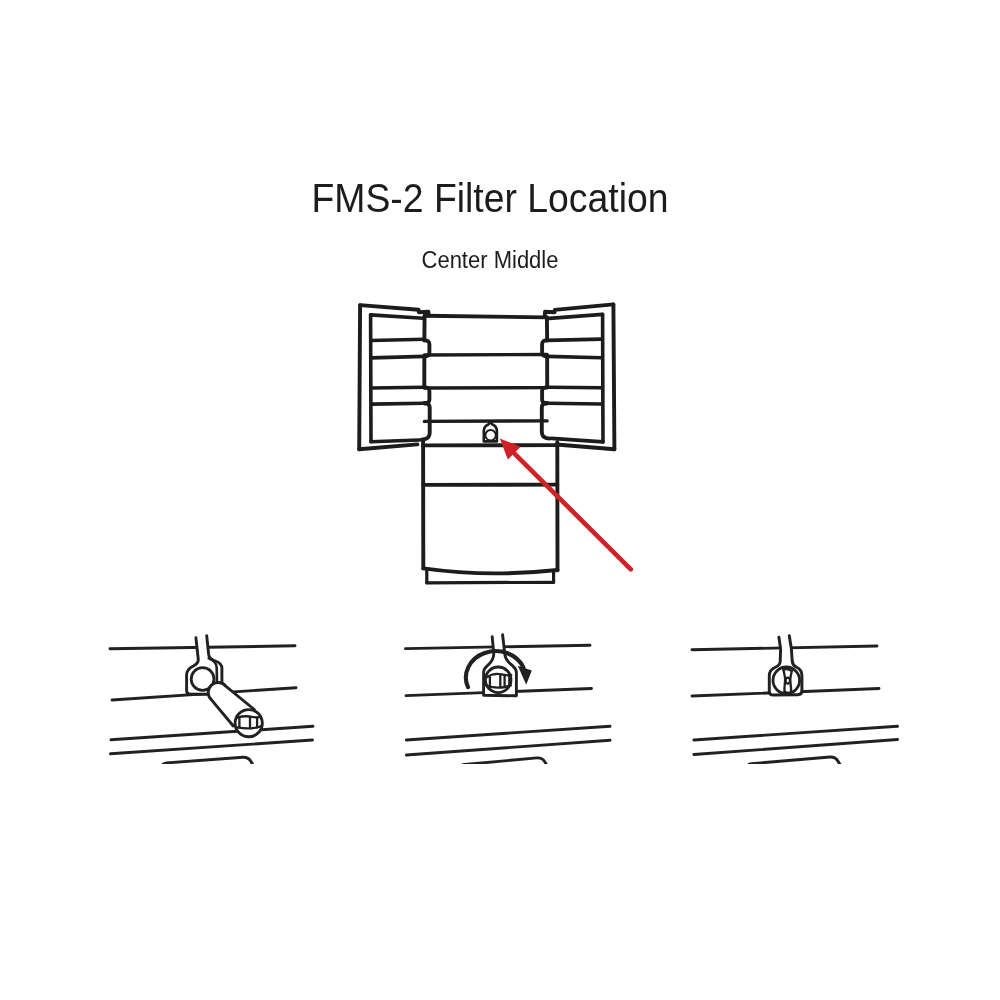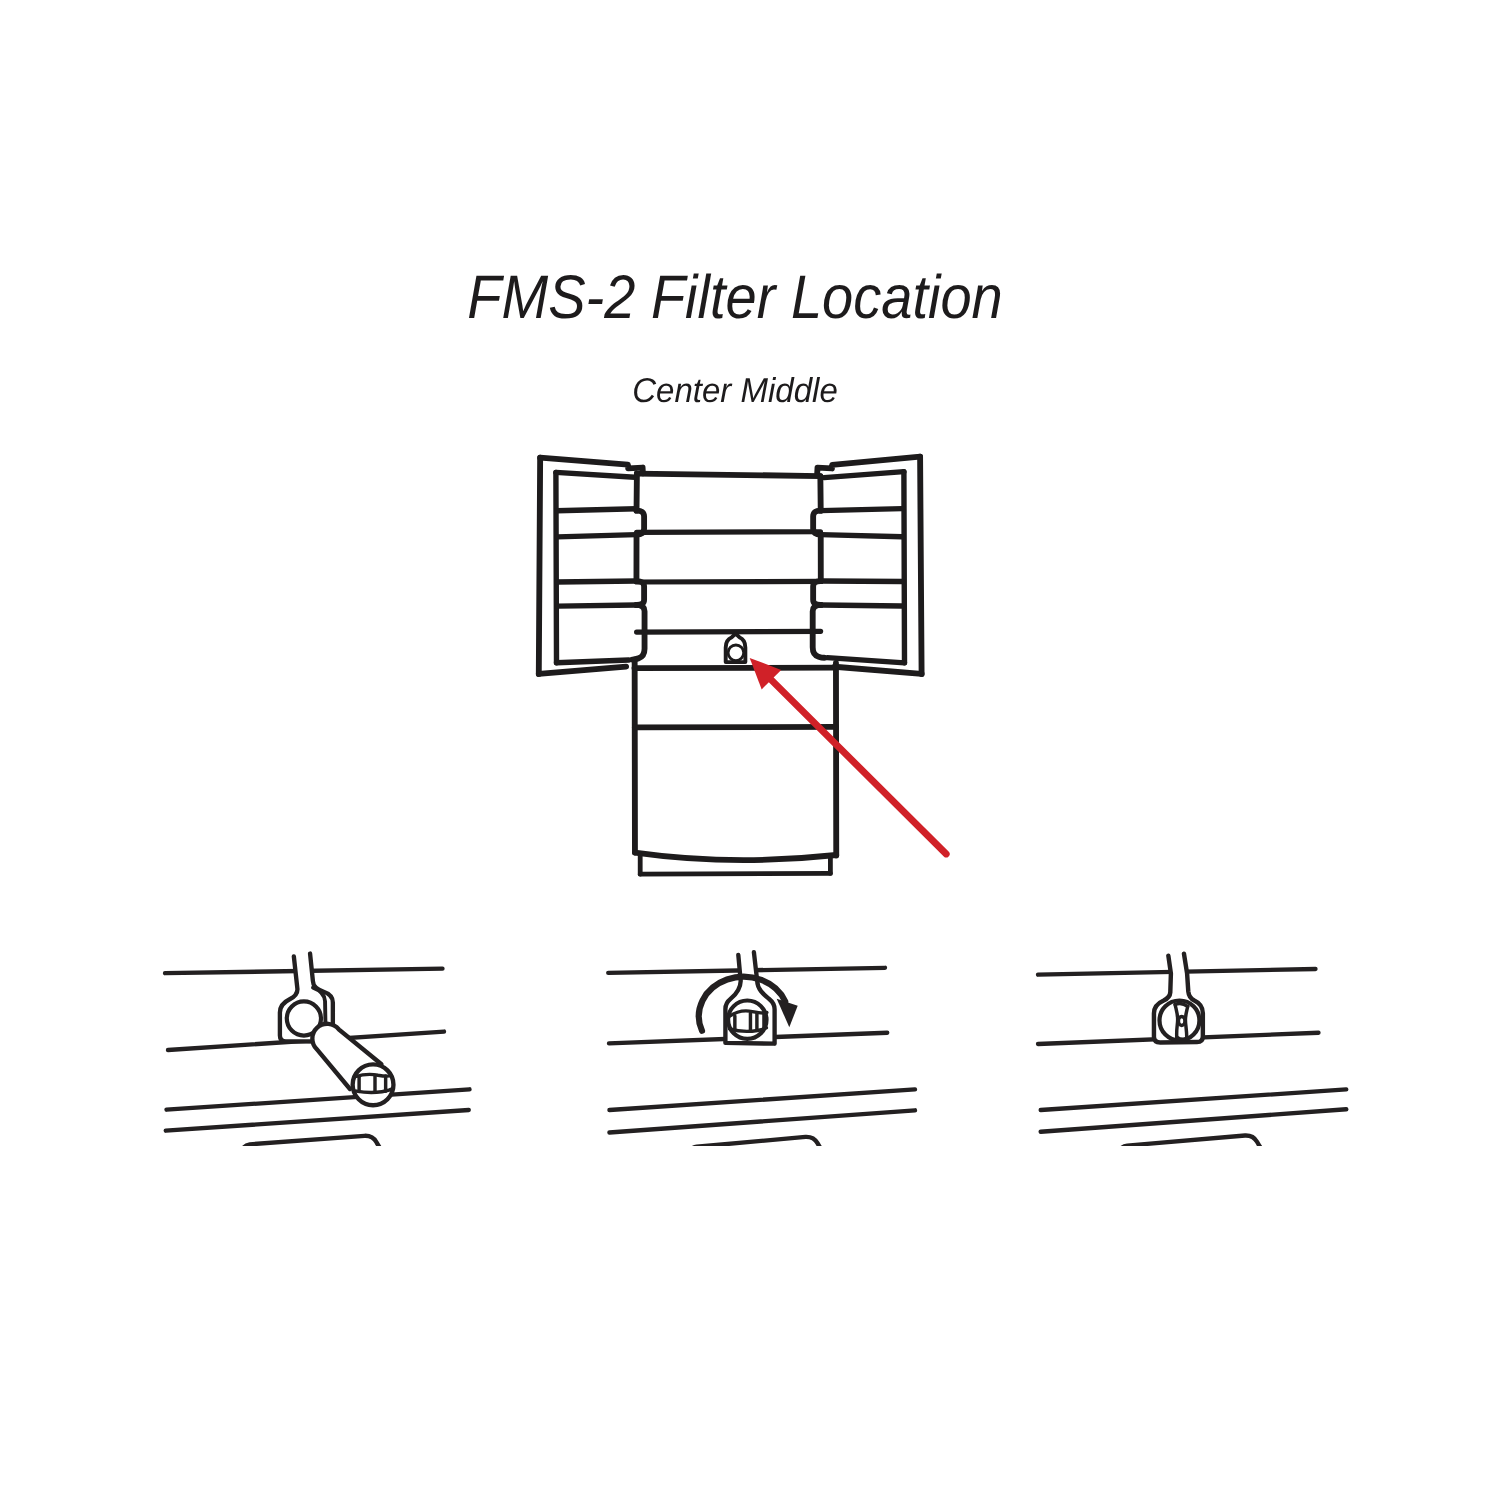--- a/index.html
+++ b/index.html
@@ -1,16 +1,16 @@
 <!DOCTYPE html>
 <html><head>
 <meta charset="utf-8">
 <style>
   html,body{margin:0;padding:0;background:#ffffff;}
-  .page{position:relative;width:1000px;height:764px;background:#ffffff;overflow:hidden;font-style:italic;}
+  .page{position:relative;width:1000px;height:764px;background:#ffffff;overflow:hidden;}
   svg{position:absolute;left:0;top:0;}
   text{font-family:"Liberation Sans", sans-serif;fill:#1d1b1c;}
 </style>
 </head>
 <body>
 <div class="page">
 <svg width="1000" height="1000" viewBox="0 0 1000 1000">
   <rect x="0" y="0" width="1000" height="1000" fill="#ffffff"></rect>
 
   <text x="490" y="212" font-size="41" text-anchor="middle" textLength="357" lengthAdjust="spacingAndGlyphs">FMS-2 Filter Location</text>

